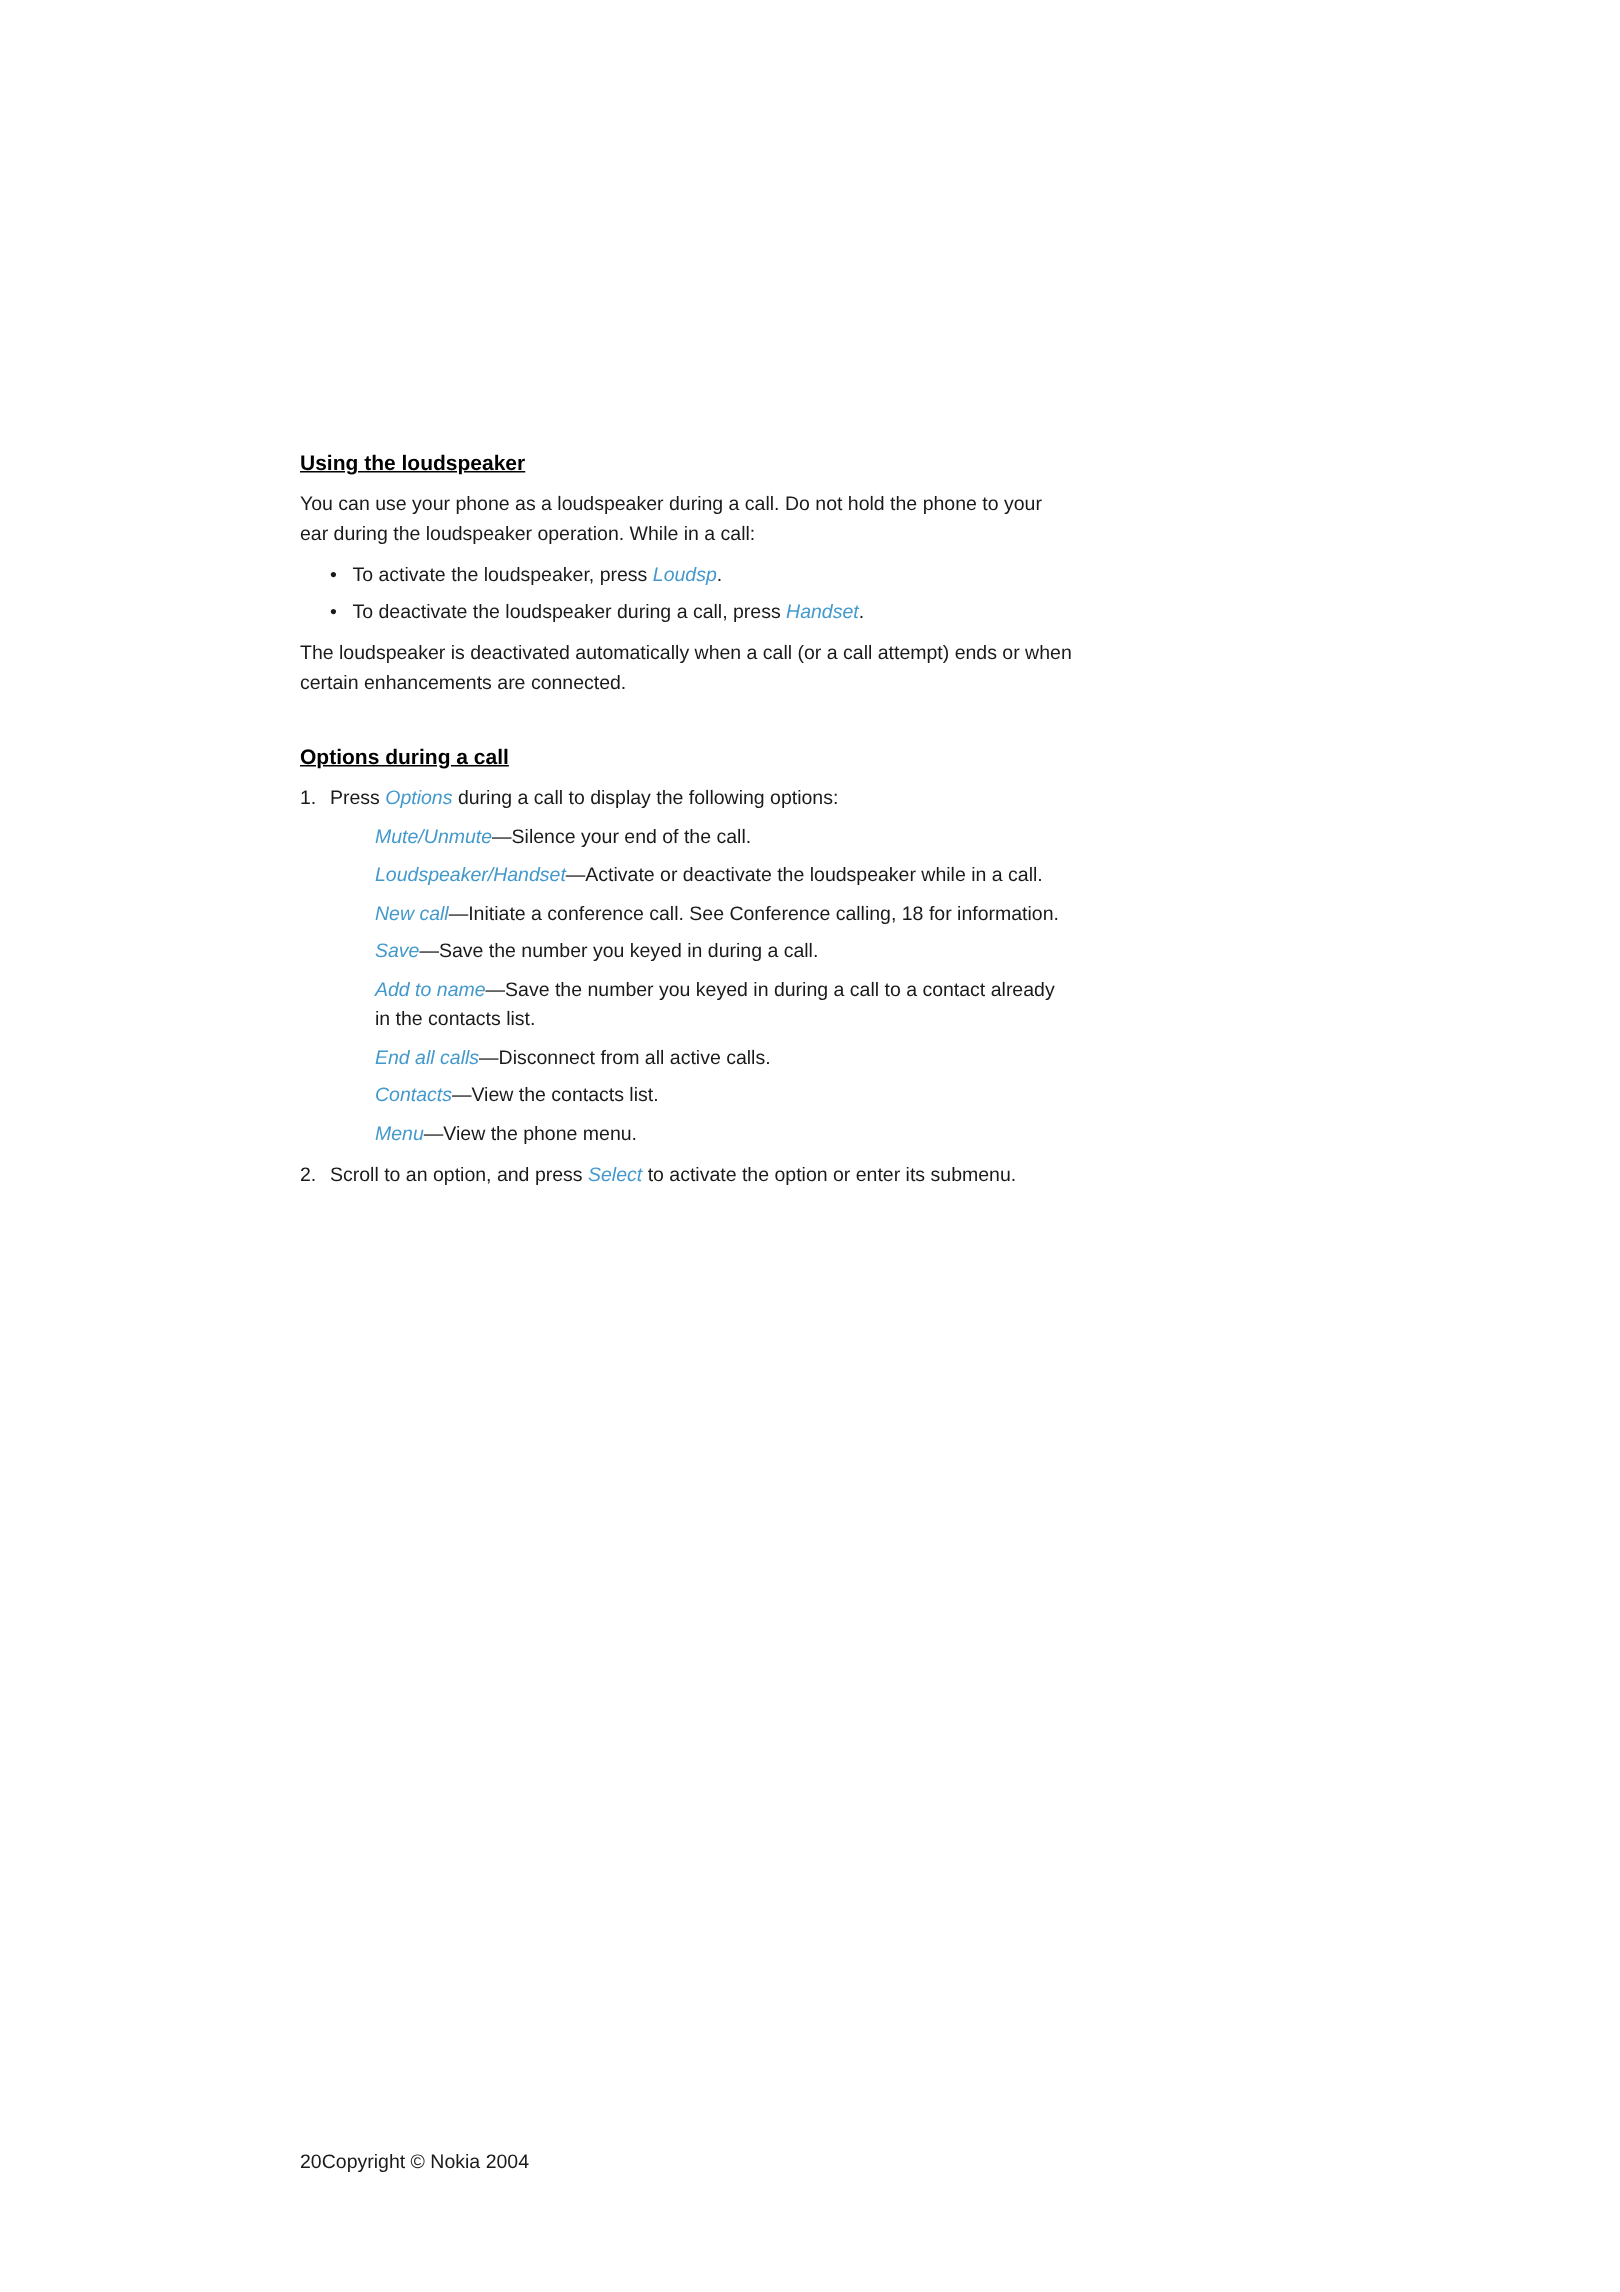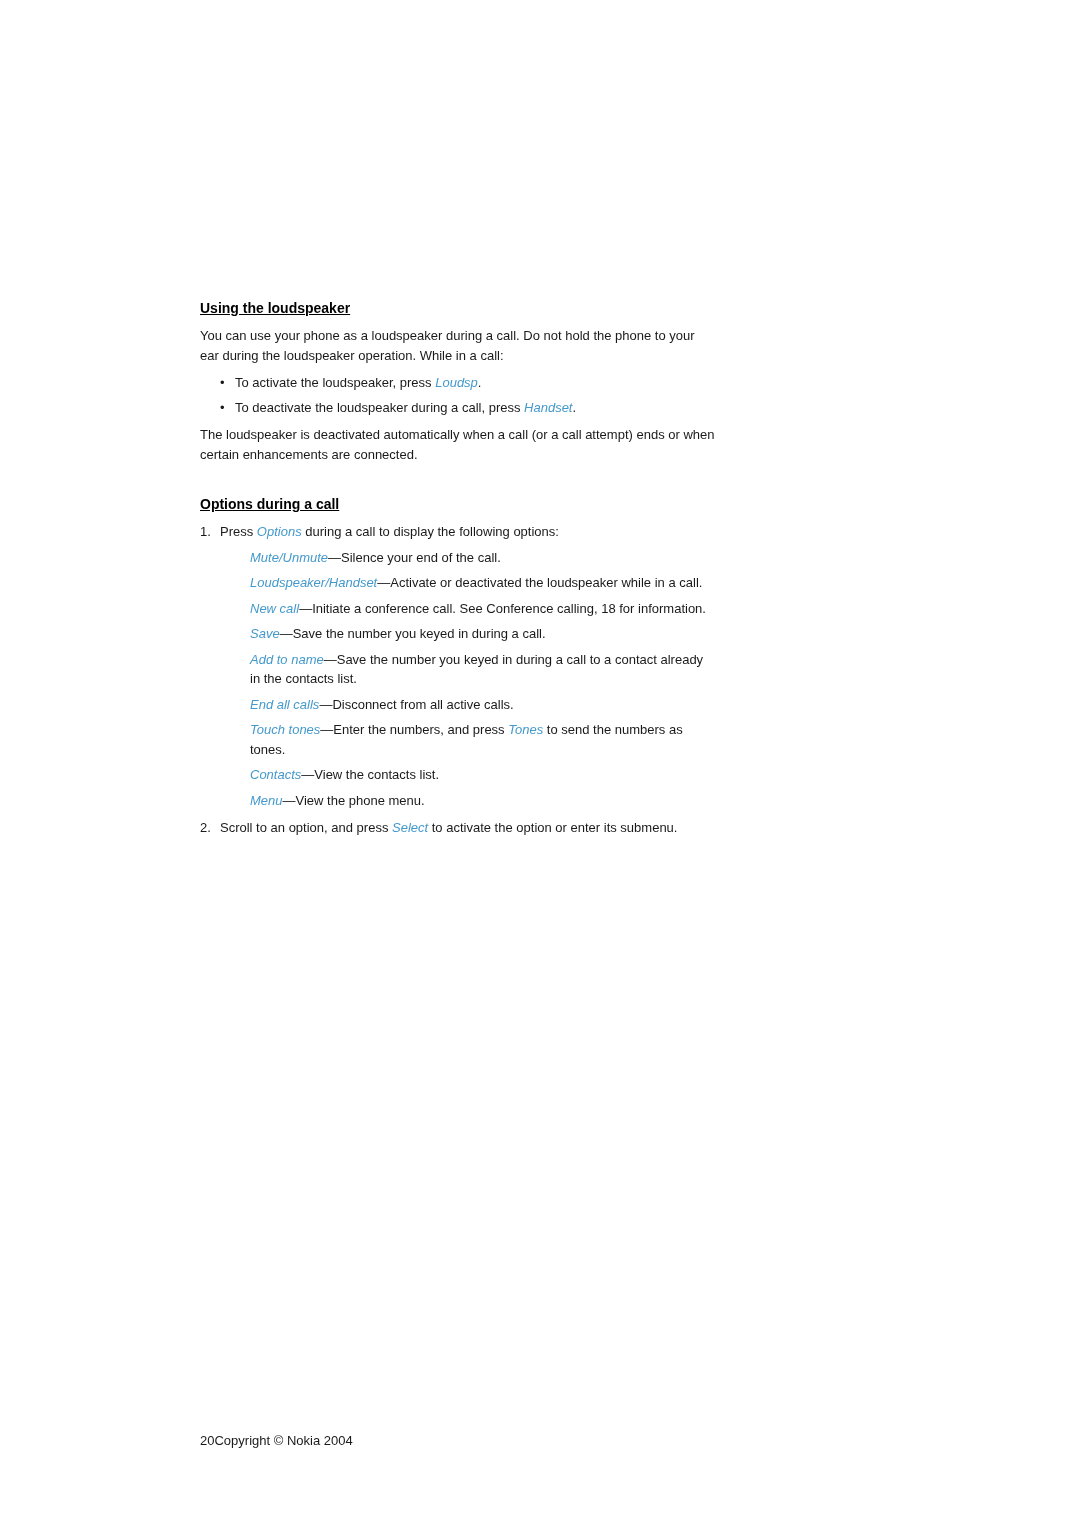--- a/index.html
+++ b/index.html
@@ -152,42 +152,39 @@
         <li>
           <span class="number">1.</span>
           <span>Press </span><span class="link-text">Options</span><span> during a call to display the following options:</span>
 
           
           <div class="option-item">
             <span class="option-label">Mute</span><span class="option-label">/</span><span class="option-label">Unmute</span><span>—Silence your end of the call.</span>
           </div>
 
           <div class="option-item">
-            <span class="option-label">Loudspeaker</span><span class="option-label">/</span><span class="option-label">Handset</span><span>—Activate or deactivated the loudspeaker while in a call.</span>
+            <span class="option-label">Loudspeaker</span><span class="option-label">/</span><span class="option-label">Handset</span><span>—Activate or deactivate the loudspeaker while in a call.</span>
           </div>
 
           <div class="option-item">
             <span class="option-label">New call</span><span>—Initiate a conference call. See Conference calling, 18 for information.</span>
           </div>
 
           <div class="option-item">
             <span class="option-label">Save</span><span>—Save the number you keyed in during a call.</span>
           </div>
 
           <div class="option-item">
             <span class="option-label">Add to name</span><span>—Save the number you keyed in during a call to a contact already in the contacts list.</span>
           </div>
 
           <div class="option-item">
             <span class="option-label">End all calls</span><span>—Disconnect from all active calls.</span>
           </div>
 
-          <div class="option-item">
-            <span class="option-label">Touch tones</span><span>—Enter the numbers, and press </span><span class="option-label">Tones</span><span> to send the numbers as tones.</span>
-          </div>
 
           <div class="option-item">
             <span class="option-label">Contacts</span><span>—View the contacts list.</span>
           </div>
 
           <div class="option-item">
             <span class="option-label">Menu</span><span>—View the phone menu.</span>
           </div>
         </li>
 

